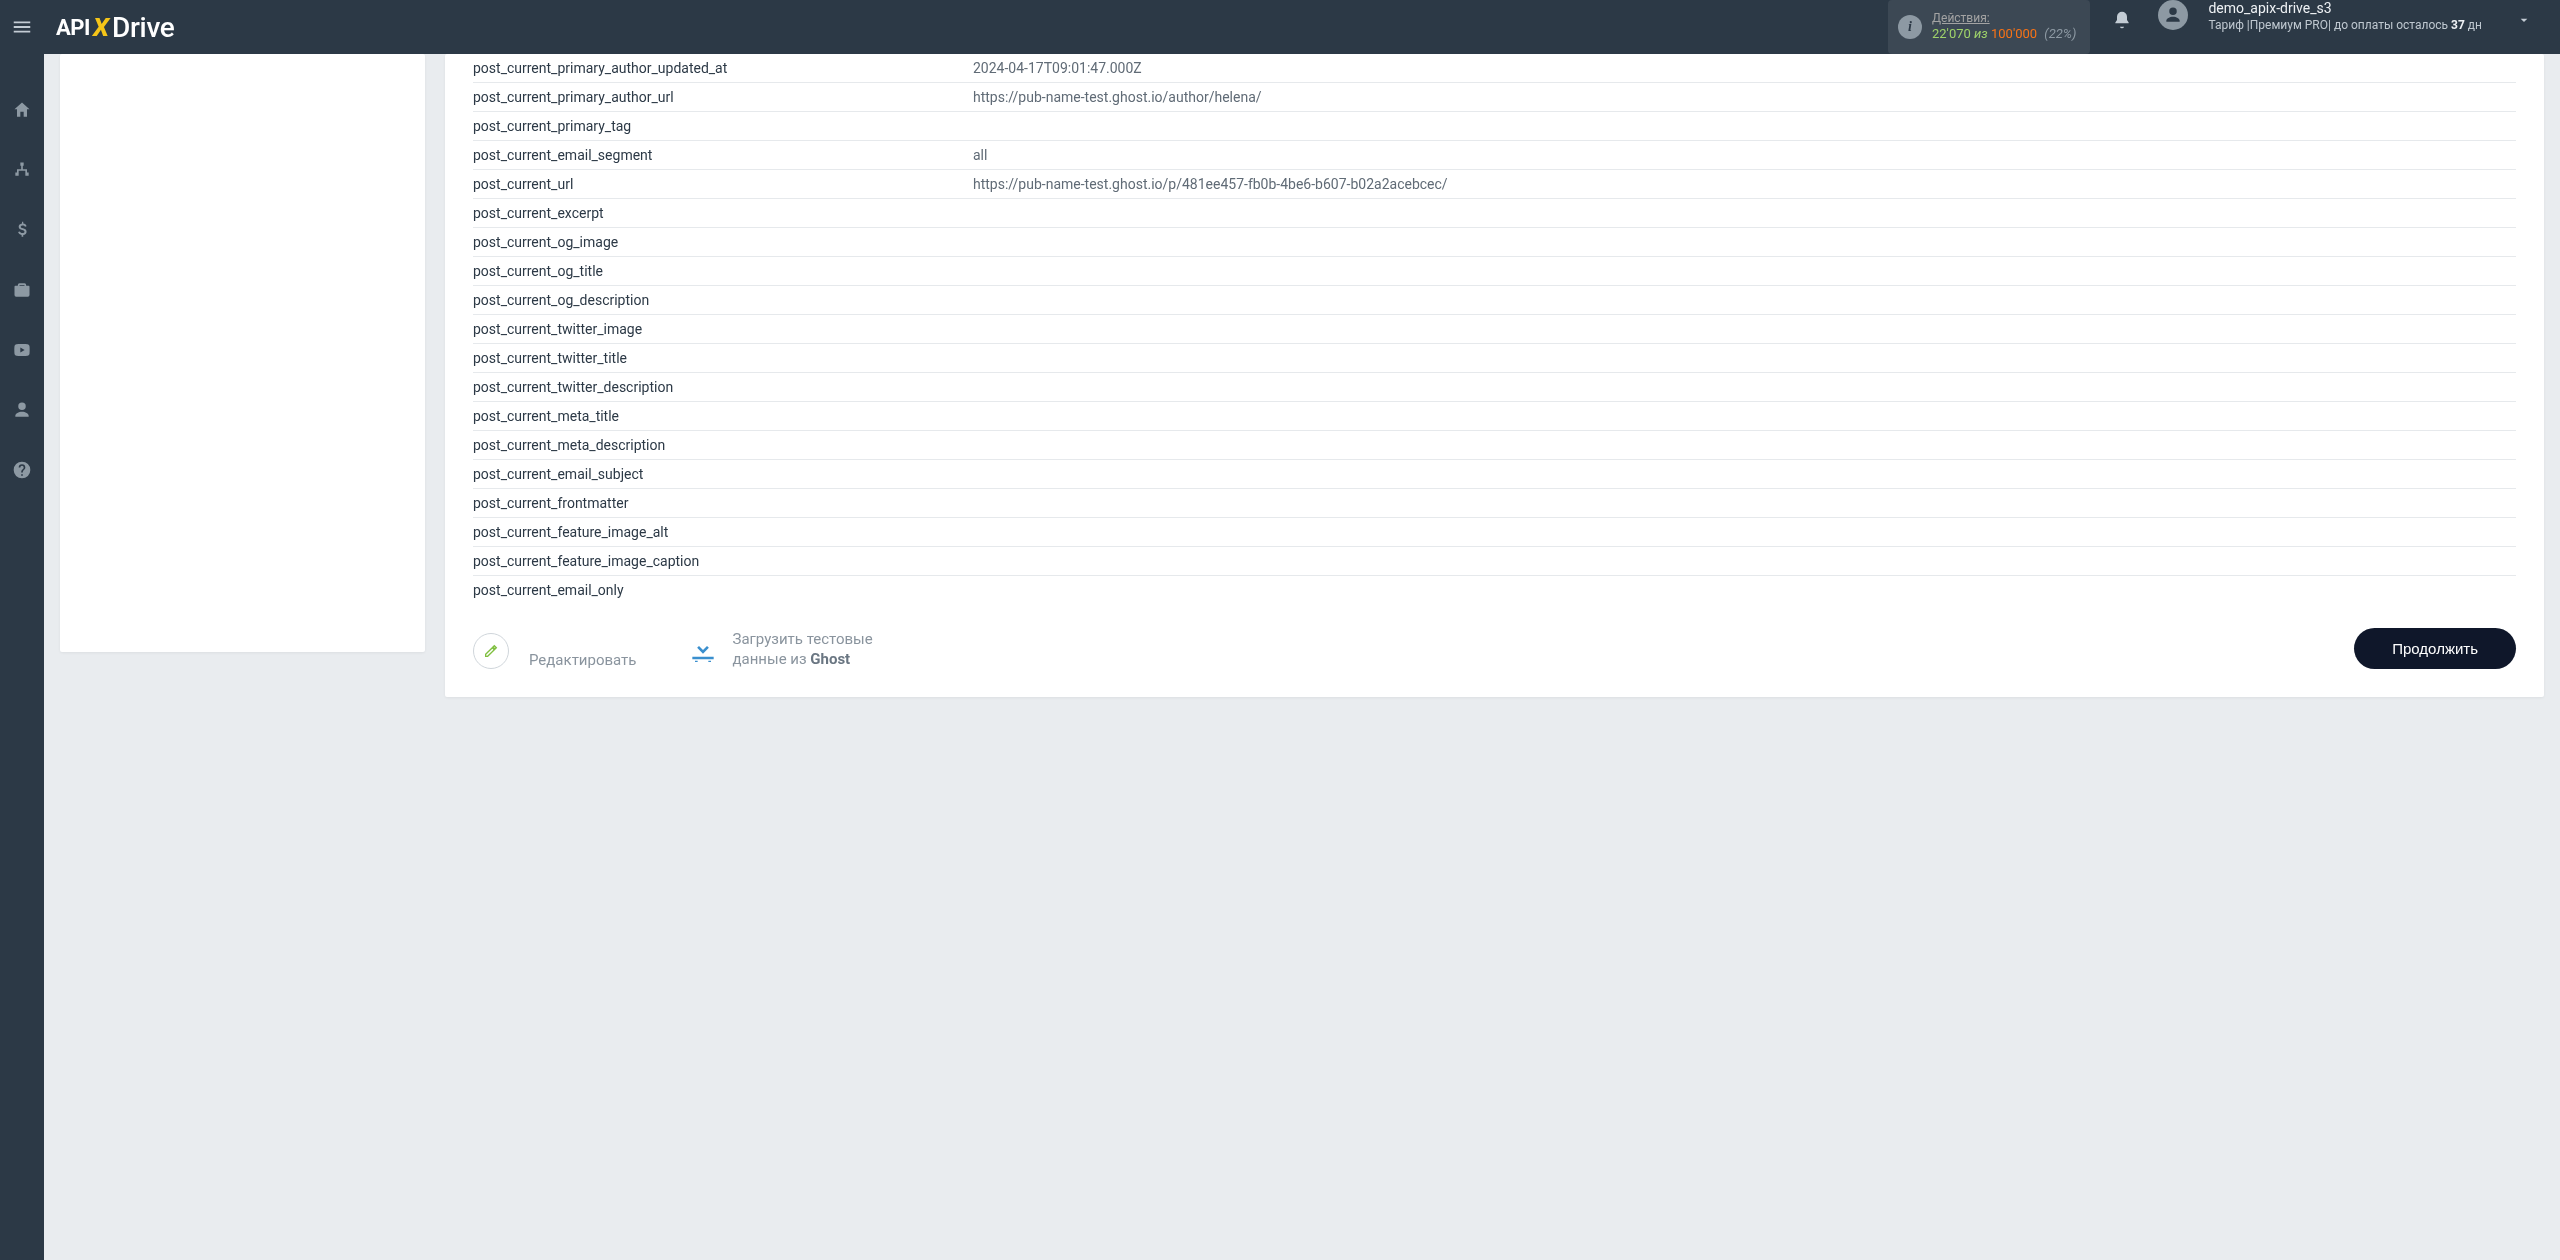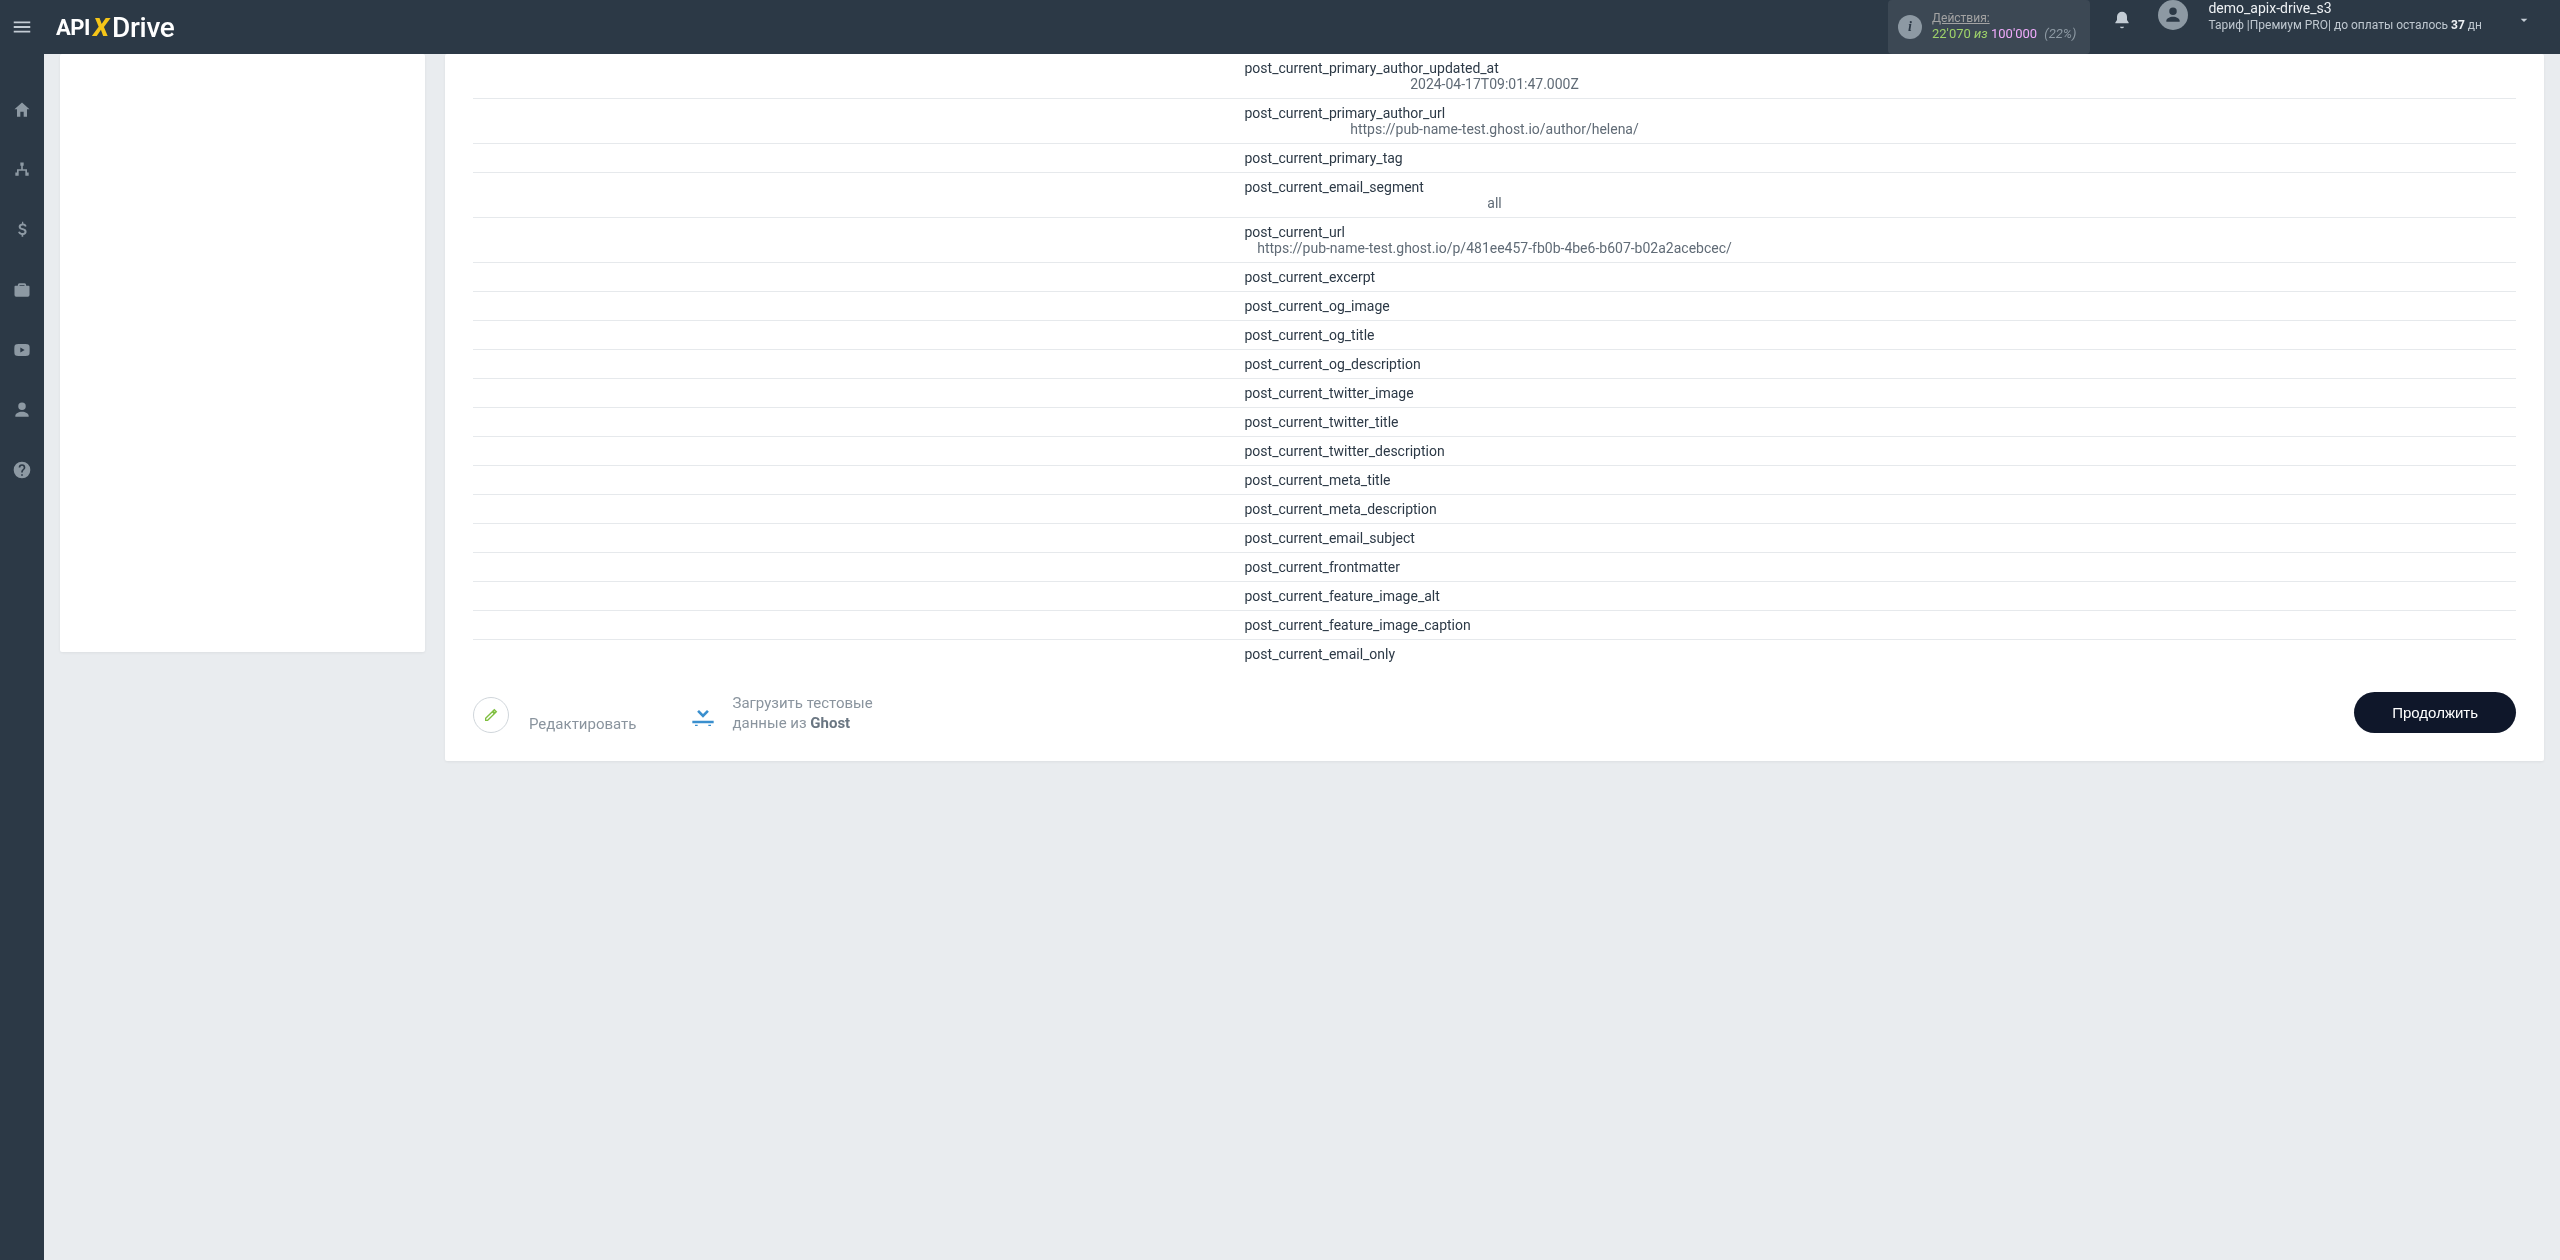--- a/index.html
+++ b/index.html
@@ -44,21 +44,21 @@
   width: 24px; height: 24px; border-radius: 50%;
   background: #8d99a3;
   display: flex; align-items: center; justify-content: center;
   color: #2c3946; font-weight: 900; font-style: italic; font-family: Georgia, serif;
 }
 .actions-text { line-height: 1.25; }
 .actions-label { color: #a3a3a3; font-size: 12px; text-decoration: underline; }
 .actions-nums { font-size: 13px; }
 .n-used { color: #9fd36a; }
 .n-of { color: #9fd36a; font-style: italic; }
-.n-total { color: #f0abfc; }
+.n-total { color: #f97316; }
 .n-pct { color: #8d99a3; font-style: italic; margin-left: 4px; }
 
 .bell {
   width: 40px; height: 40px;
   display: flex; align-items: center; justify-content: center;
   cursor: pointer;
 }
 .bell svg, .avatar svg, .caret svg { fill: #c3ccd4; }
 .avatar {
   width: 30px; height: 30px; border-radius: 50%;
@@ -110,21 +110,20 @@
 
 
 .kv-table { width: 100%; }
 .kv-row {
   display: flex;
   border-bottom: 1px solid #e6e9ec;
   padding: 6px 0;
   font-size: 14px;
   min-height: 28px;
   align-items: center;
-  flex-direction: column;
 }
 .kv-row:last-child { border-bottom: none; }
 .kv-key { width: 500px; flex-shrink: 0; color: #2c3946; padding-right: 12px; }
 .kv-val { flex: 1; color: #606b76; word-break: break-all; }
 
 
 .footer-actions {
   display: flex;
   align-items: flex-end;
   gap: 20px;

